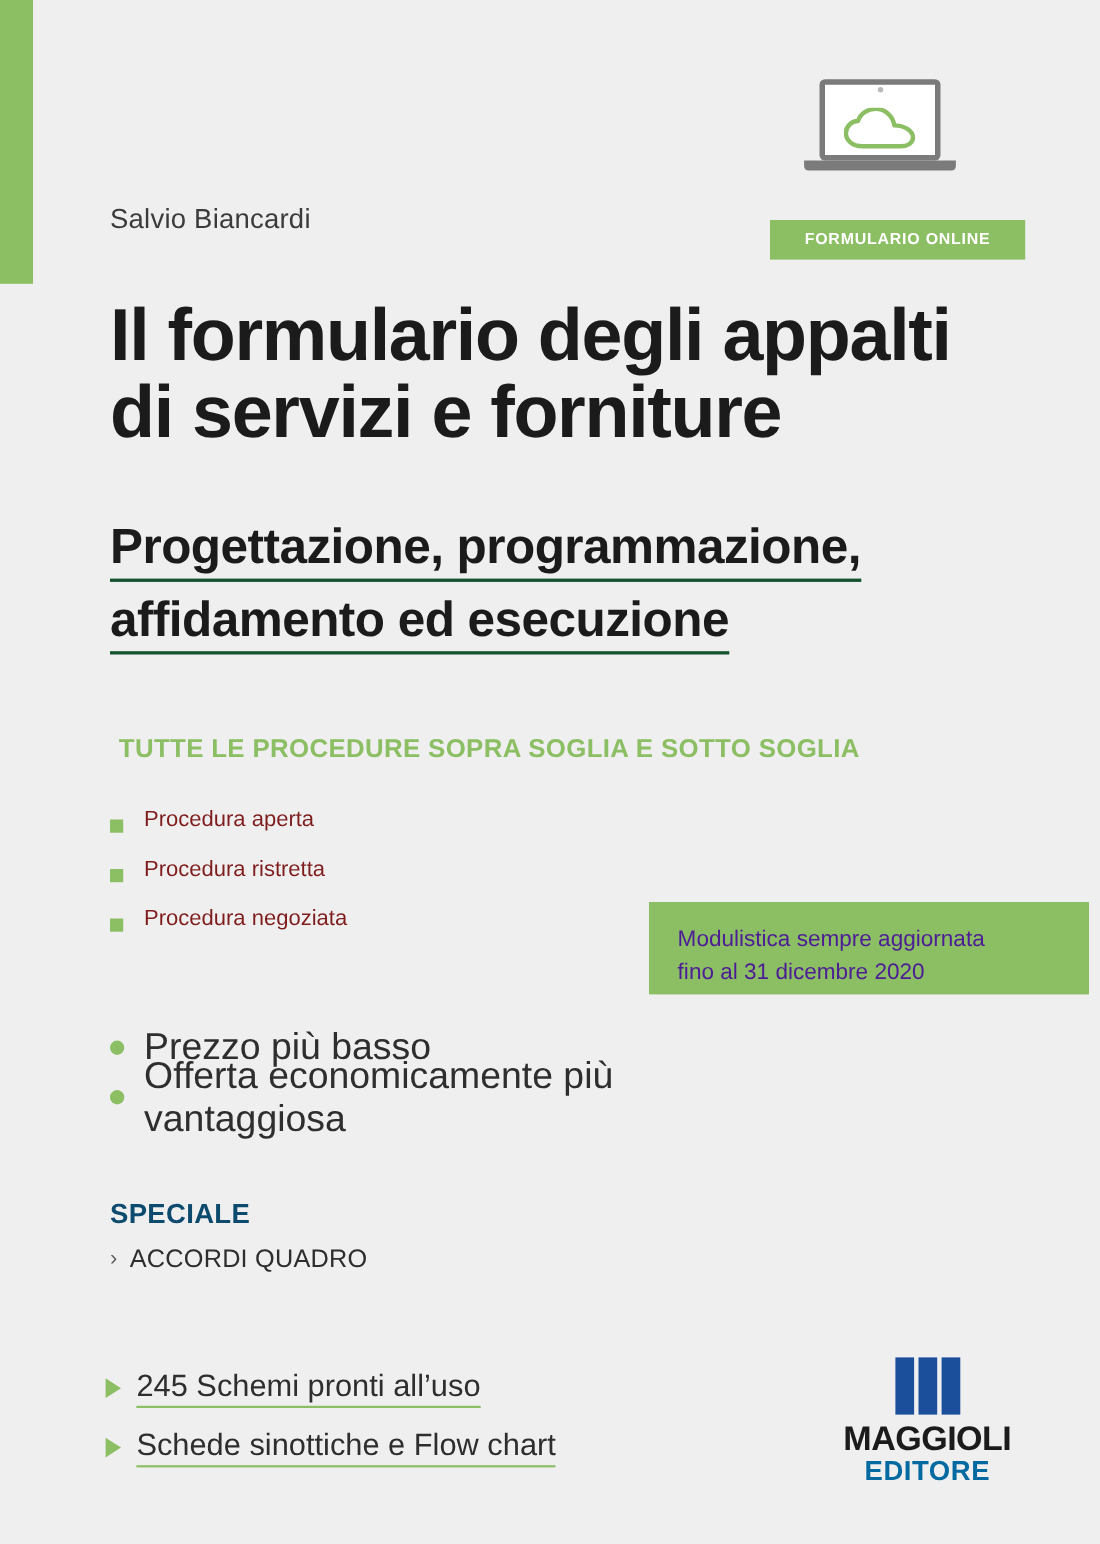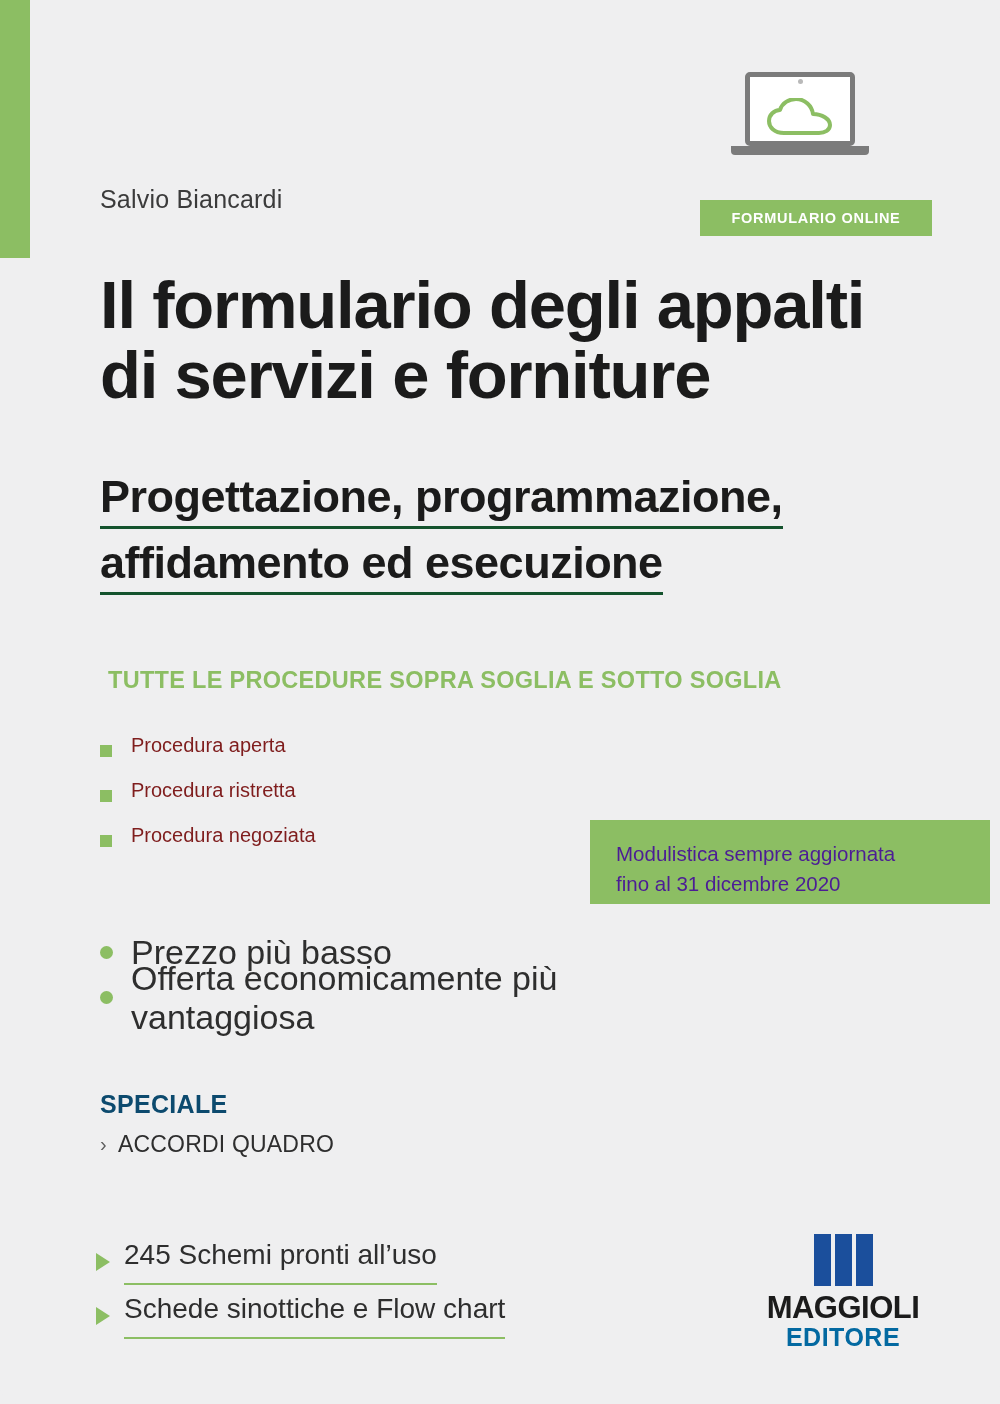--- a/index.html
+++ b/index.html
@@ -260,21 +260,21 @@
     width: 0;
     height: 0;
     border-left: 14px solid #8cbe63;
     border-top: 9px solid transparent;
     border-bottom: 9px solid transparent;
     margin-right: 14px;
     flex: 0 0 auto;
   }
   .hl-text {
     border-bottom: 2px solid #8cbe63;
-    padding-bottom: 12px;
+    padding-bottom: 2px;
   }
 
   
   .logo {
     position: absolute;
     right: 62px;
     bottom: 52px;
     width: 190px;
     text-align: center;
   }

